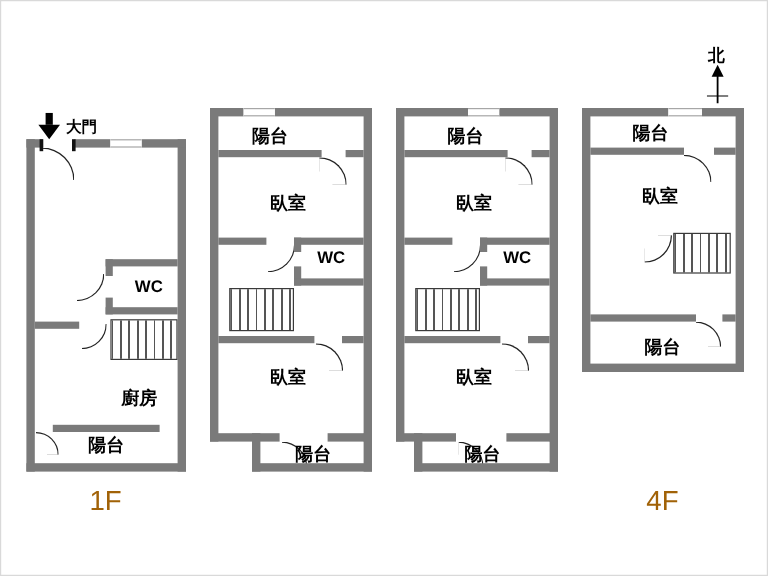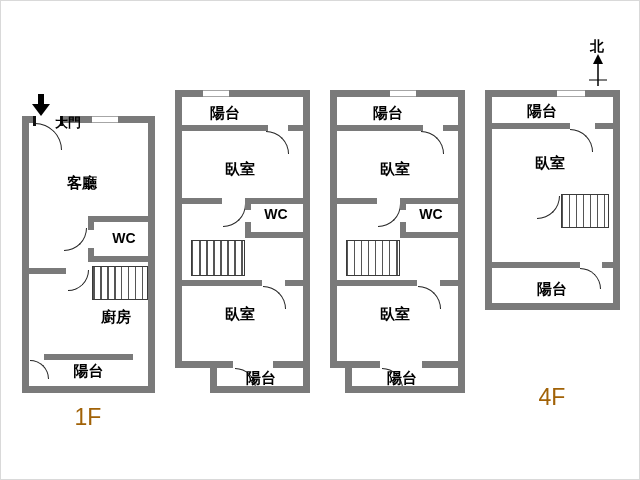--- a/index.html
+++ b/index.html
@@ -27,21 +27,21 @@
 </style>
 </head>
 <body>
 
 <div class="canvas">
 
   <svg class="svg-icon" style="left:30px;top:94px" width="22" height="24" viewBox="0 0 22 24">
     <rect x="8" y="0" width="6" height="10" fill="#000"></rect>
     <polygon points="2,10 20,10 11,22" fill="#000"></polygon>
   </svg>
-  <div class="entrance-label" style="left:55px;top:114px">大門</div>
+  <div class="entrance-label" style="left:55px;top:97px">大門</div>
 
   <div class="compass-label" style="left:590px;top:38px">北</div>
   <svg class="svg-icon" style="left:589px;top:54px" width="18" height="34" viewBox="0 0 18 34">
     <line x1="9" y1="32" x2="9" y2="6" stroke="#000" stroke-width="1.5"></line>
     <polygon points="9,0 4,10 14,10" fill="#000"></polygon>
     <line x1="0" y1="26" x2="18" y2="26" stroke="#000" stroke-width="1"></line>
   </svg>
 
   <div class="floor" style="left:22px;top:116px;width:133px;height:277px">
     <div class="wall" style="left:0px;top:0px;width:7px;height:277px"></div>
@@ -61,23 +61,22 @@
     <div class="wall" style="left:66px;top:140px;width:60px;height:6px"></div>
     <div class="arc arc-br" style="left:42px;top:112px;width:22px;height:22px"></div>
 
     <div class="wall" style="left:7px;top:152px;width:37px;height:6px"></div>
     <div class="arc arc-br" style="left:46px;top:154px;width:20px;height:20px"></div>
     <div class="stairs" style="left:70px;top:150px;width:56px;height:34px"></div>
 
     <div class="wall" style="left:22px;top:238px;width:89px;height:6px"></div>
     <div class="arc arc-tr" style="left:8px;top:244px;width:18px;height:18px"></div>
 
-    <div class="lbl" style="left:10px;top:58px;width:100px">客廳</div>
     <div class="lbl" style="left:80px;top:114px;width:44px;font-size:14px">WC</div>
-    <div class="lbl" style="left:64px;top:192px;width:60px">廚房</div>
+    <div class="lbl" style="left:64px;top:207px;width:60px">廚房</div>
     <div class="lbl" style="left:14px;top:246px;width:105px">陽台</div>
   </div>
 
   <div class="floor" style="left:175px;top:90px;width:135px;height:310px">
     <div class="wall" style="left:0px;top:0px;width:7px;height:278px"></div>
     <div class="wall" style="left:128px;top:0px;width:7px;height:278px"></div>
     <div class="wall" style="left:0px;top:0px;width:28px;height:7px"></div>
     <div class="win" style="left:28px;top:0px;width:26px;height:7px"></div>
     <div class="wall" style="left:54px;top:0px;width:81px;height:7px"></div>
 
@@ -166,16 +165,16 @@
     <div class="wall" style="left:7px;top:172px;width:88px;height:6px"></div>
     <div class="wall" style="left:117px;top:172px;width:11px;height:6px"></div>
     <div class="arc arc-tr" style="left:95px;top:178px;width:20px;height:20px"></div>
 
     <div class="lbl" style="left:14px;top:12px;width:86px">陽台</div>
     <div class="lbl" style="left:30px;top:64px;width:70px">臥室</div>
     <div class="lbl" style="left:24px;top:190px;width:86px">陽台</div>
   </div>
 
   <div class="floor-name" style="left:60px;top:404px;width:56px">1F</div>
-  <div class="floor-name" style="left:524px;top:384px;width:56px">4F</div>
+  <div class="floor-name" style="left:524px;top:404px;width:56px">4F</div>
 
 
 </div>
 
 </body></html>

